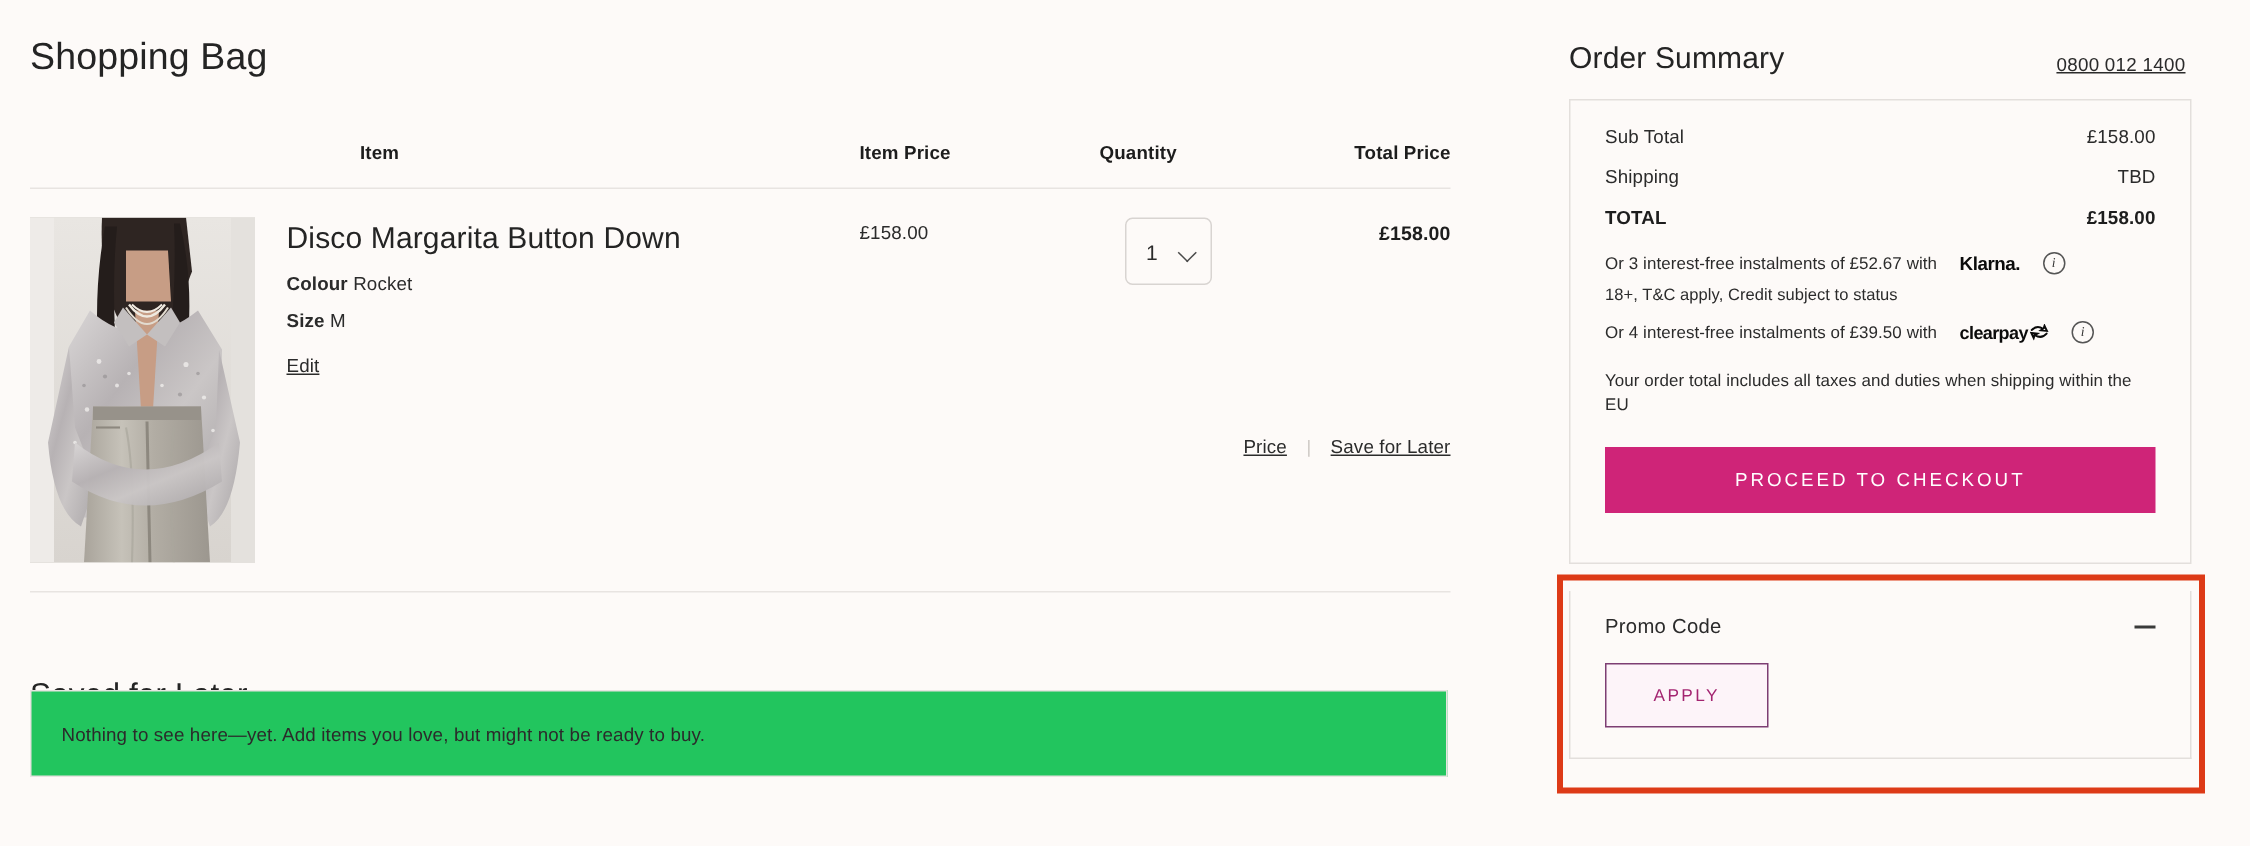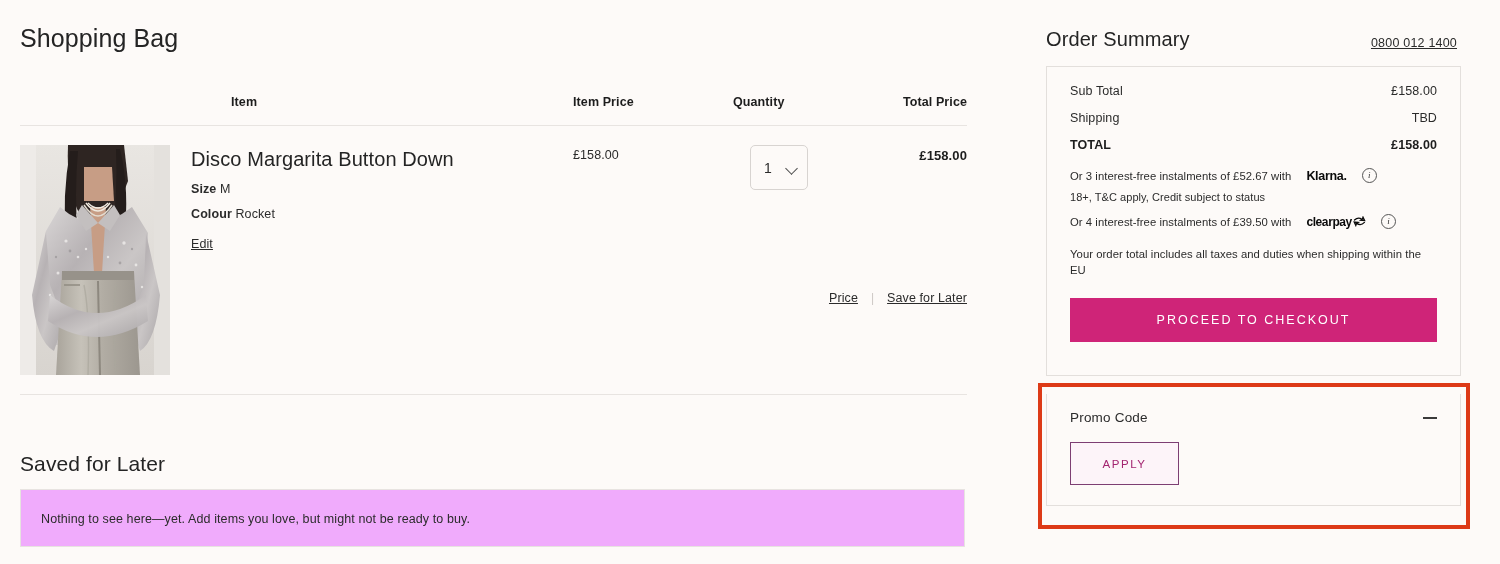--- a/index.html
+++ b/index.html
@@ -44,21 +44,21 @@
     height: 22px;
   }
   .th {
     position: absolute;
     font-size: 12.5px;
     font-weight: 700;
     color: #1d1d1d;
     letter-spacing: 0.1px;
     white-space: nowrap;
   }
-  .th-item      { left: 171px; padding-left: 40px; }
+  .th-item      { left: 180px; padding-left: 40px; }
   .th-price     { left: 553px; }
   .th-qty       { left: 713px; }
   .th-total     { right: 0; }
 
   .rule {
     position: absolute;
     left: 20px;
     width: 947px;
     height: 1px;
     background: #e8e4e1;
@@ -178,25 +178,25 @@
   .saved-title {
     position: absolute;
     left: 20px; top: 452px;
     font-size: 21px;
     font-weight: 400;
     color: #242424;
     letter-spacing: 0.1px;
   }
   .saved-box {
     position: absolute;
-    left: 20px; top: 489px;
+    left: 20px; top: 460px;
     width: 945px;
     height: 58px;
     border: 1px solid #e7e3e0;
-    background: #f0abfc;
+    background: #22c55e;
     box-sizing: border-box;
   }
   .saved-empty {
     position: absolute;
     left: 20px; top: 22px;
     font-size: 12.5px;
     color: #2b2b2b;
     letter-spacing: 0.1px;
   }
 
@@ -501,26 +501,26 @@
           <path d="M96 140 Q92 170 96 230" stroke="#aaa69d" stroke-width="1.4" fill="none" opacity="0.7"></path>
           <path d="M44 140 L60 140" stroke="#8d887f" stroke-width="1.4" fill="none"></path>
 
           <path d="M30 150 Q76 186 126 150 L128 176 Q76 208 28 176 Z" fill="url(#sequin)" opacity="0.96"></path>
         </svg>
       </div>
 
       <div class="prod-info">
         <div class="prod-name">Disco Margarita Button Down</div>
         <div class="attr">
+          <b>Colour</b>
+          <span>Rocket</span>
+        </div>
+        <div class="attr">
           <b>Size</b>
           <span>M</span>
-        </div>
-        <div class="attr">
-          <b>Colour</b>
-          <span>Rocket</span>
         </div>
         <span class="edit-link">Edit</span>
       </div>
 
       <div class="cell-price">£158.00</div>
 
       <div class="qty-wrap">
         <select class="qty-select"><option>1</option><option>2</option><option>3</option><option>4</option><option>5</option><option>6</option><option>7</option><option>8</option><option>9</option><option>10</option></select>
         <span class="qty-chevron"></span>
       </div>

